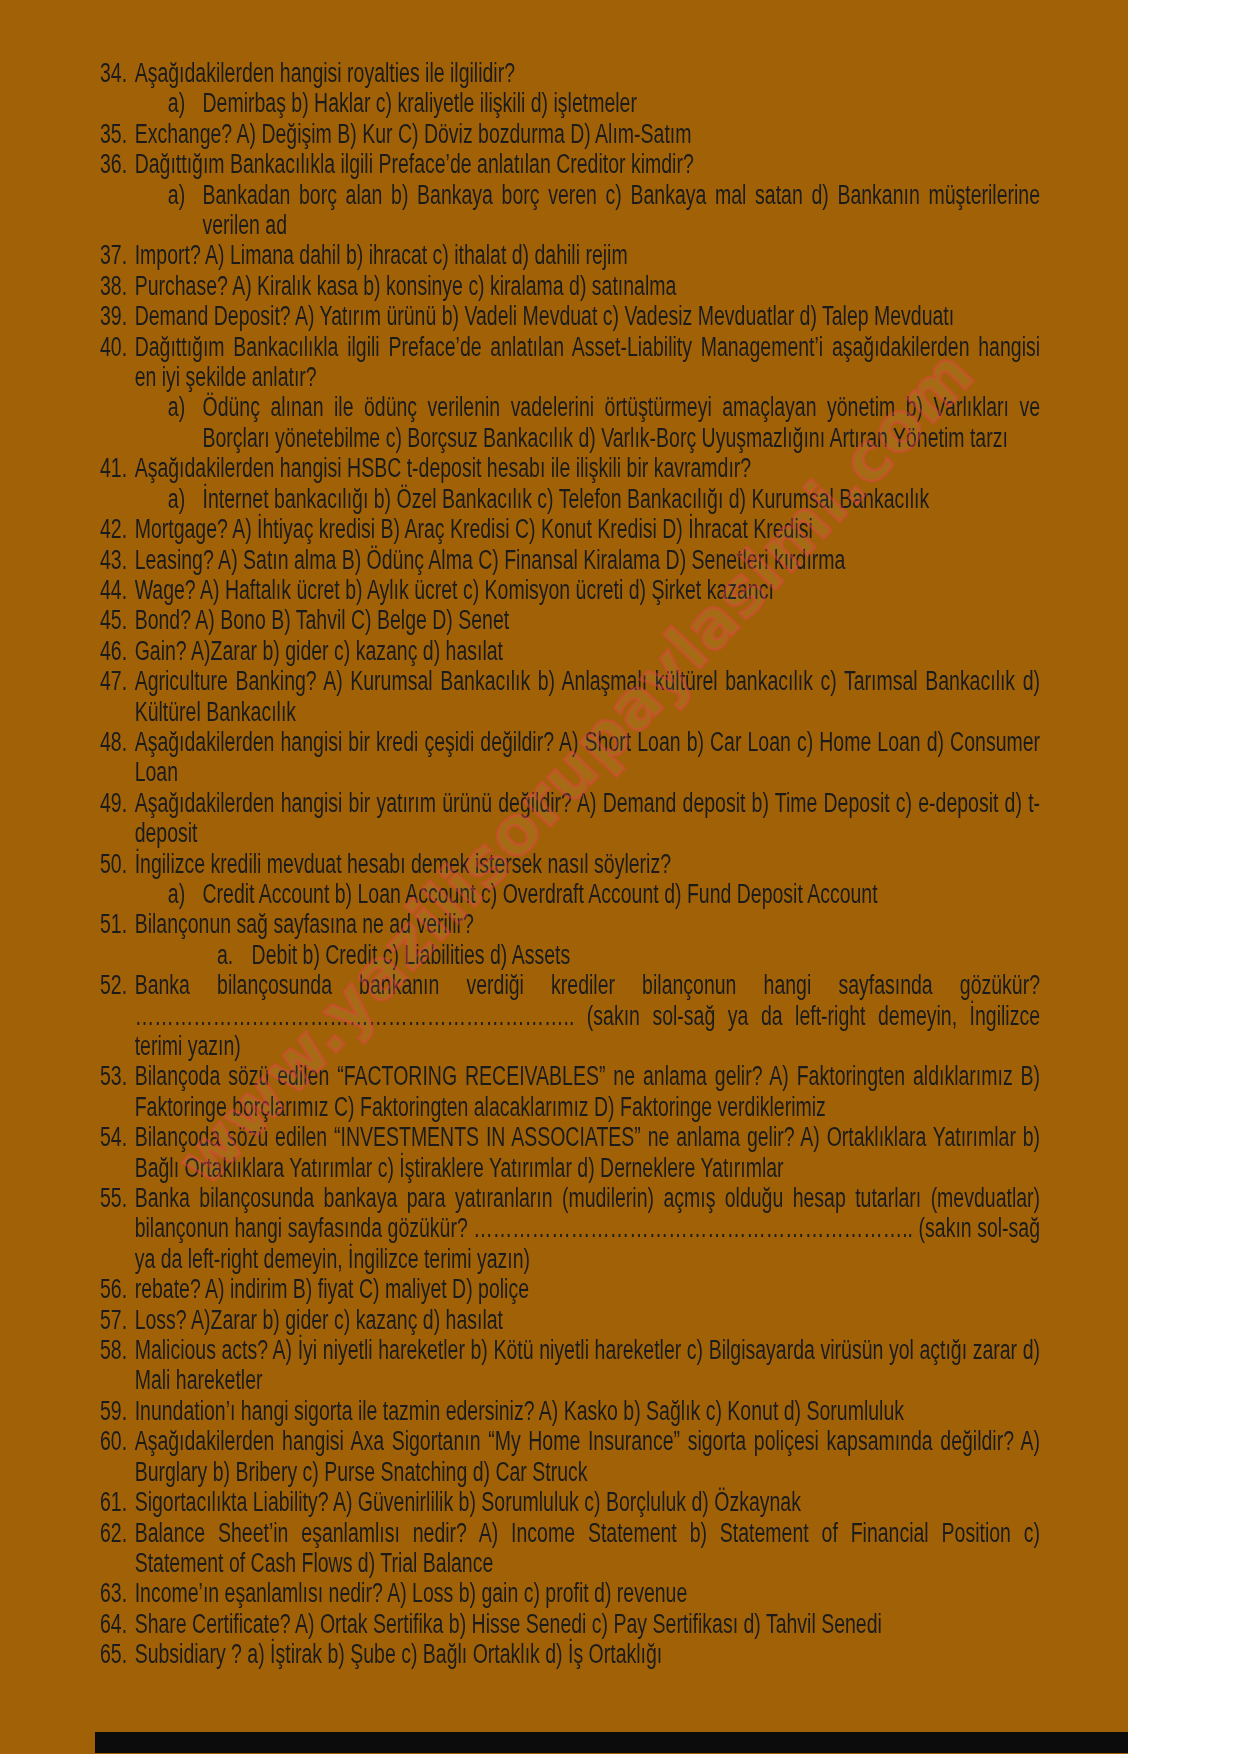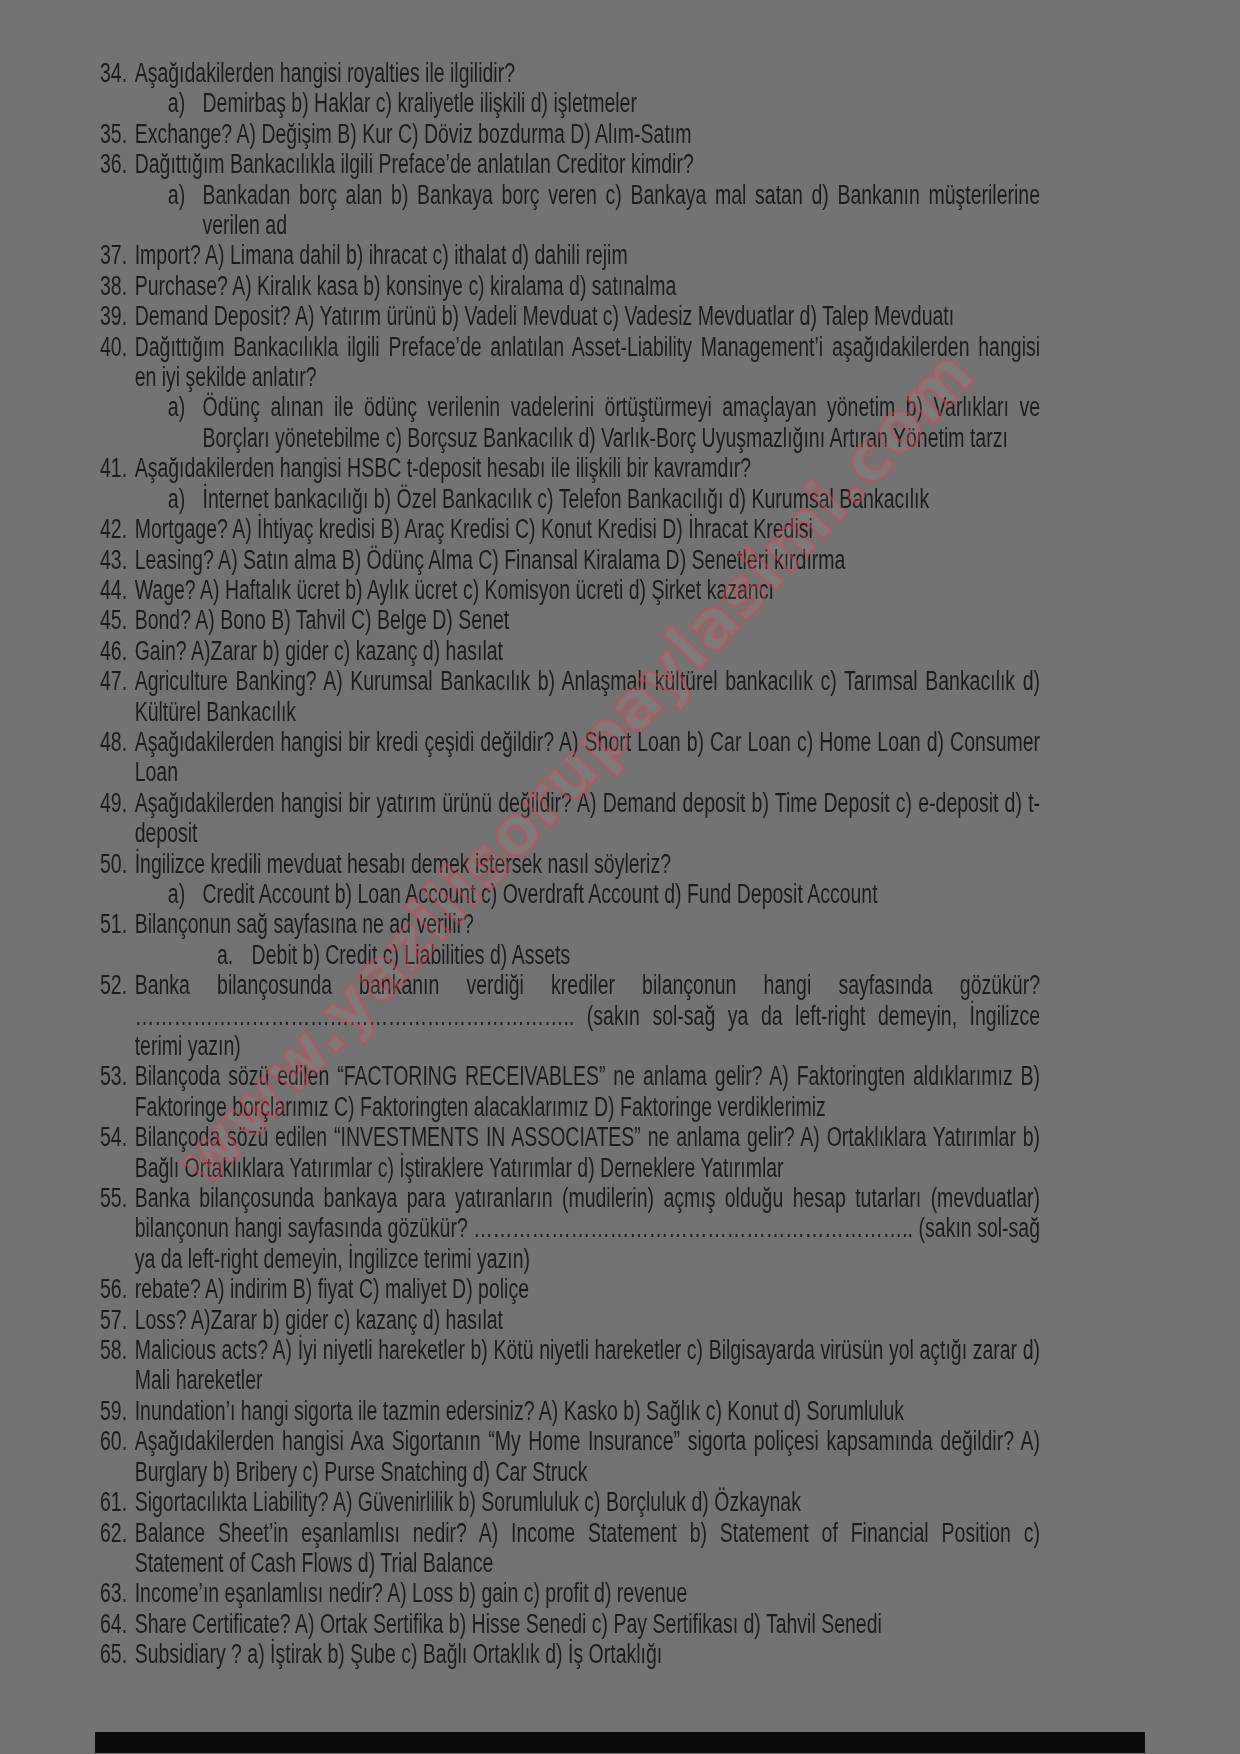--- a/index.html
+++ b/index.html
@@ -1,18 +1,18 @@
 <!DOCTYPE html>
 <html><head>
 <meta charset="utf-8">
 <style>
   html,body { margin:0; padding:0; background:#ffffff; }
   .page {
-    position:relative; width:1240px; height:1754px;
-    background:#737373; overflow:hidden;
+    position:relative; width:1128px; height:1754px;
+    background:#a16207; overflow:hidden;
     font-family:"Liberation Sans", sans-serif;
     color:#1b1b1b;
   }
   .content {
     position:absolute; left:100px; top:58px; width:1302px;
     transform:scaleX(0.722); transform-origin:top left;
     font-size:27px; line-height:30.4px;
   }
   .q-row { display:flex; }
   .q-num { width:48px; flex:0 0 48px; }

